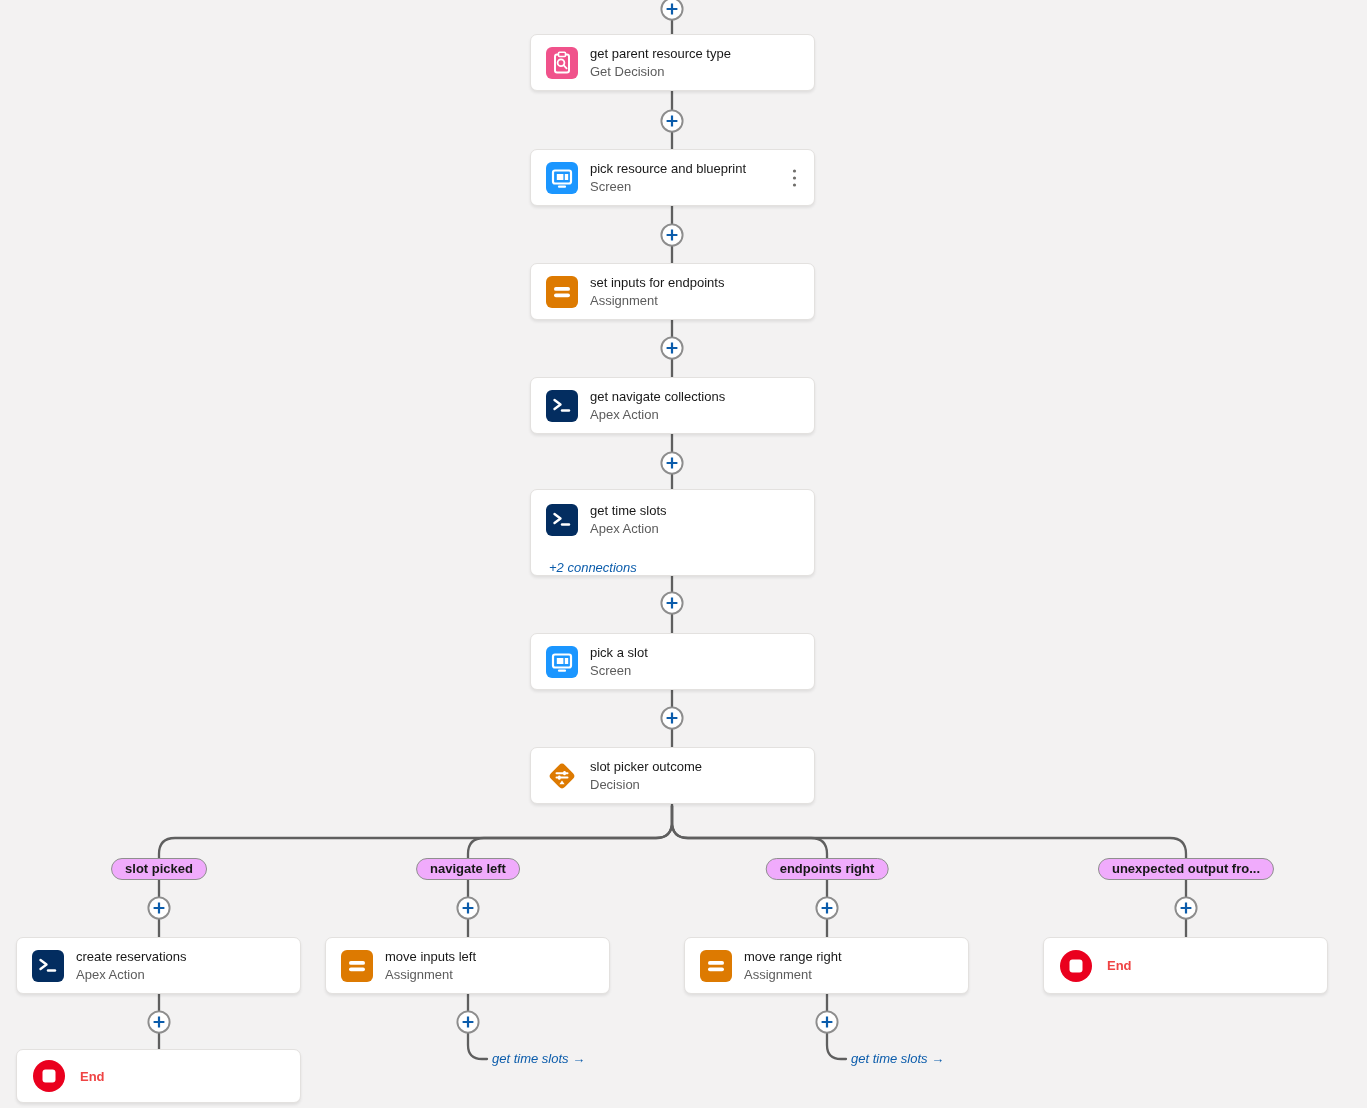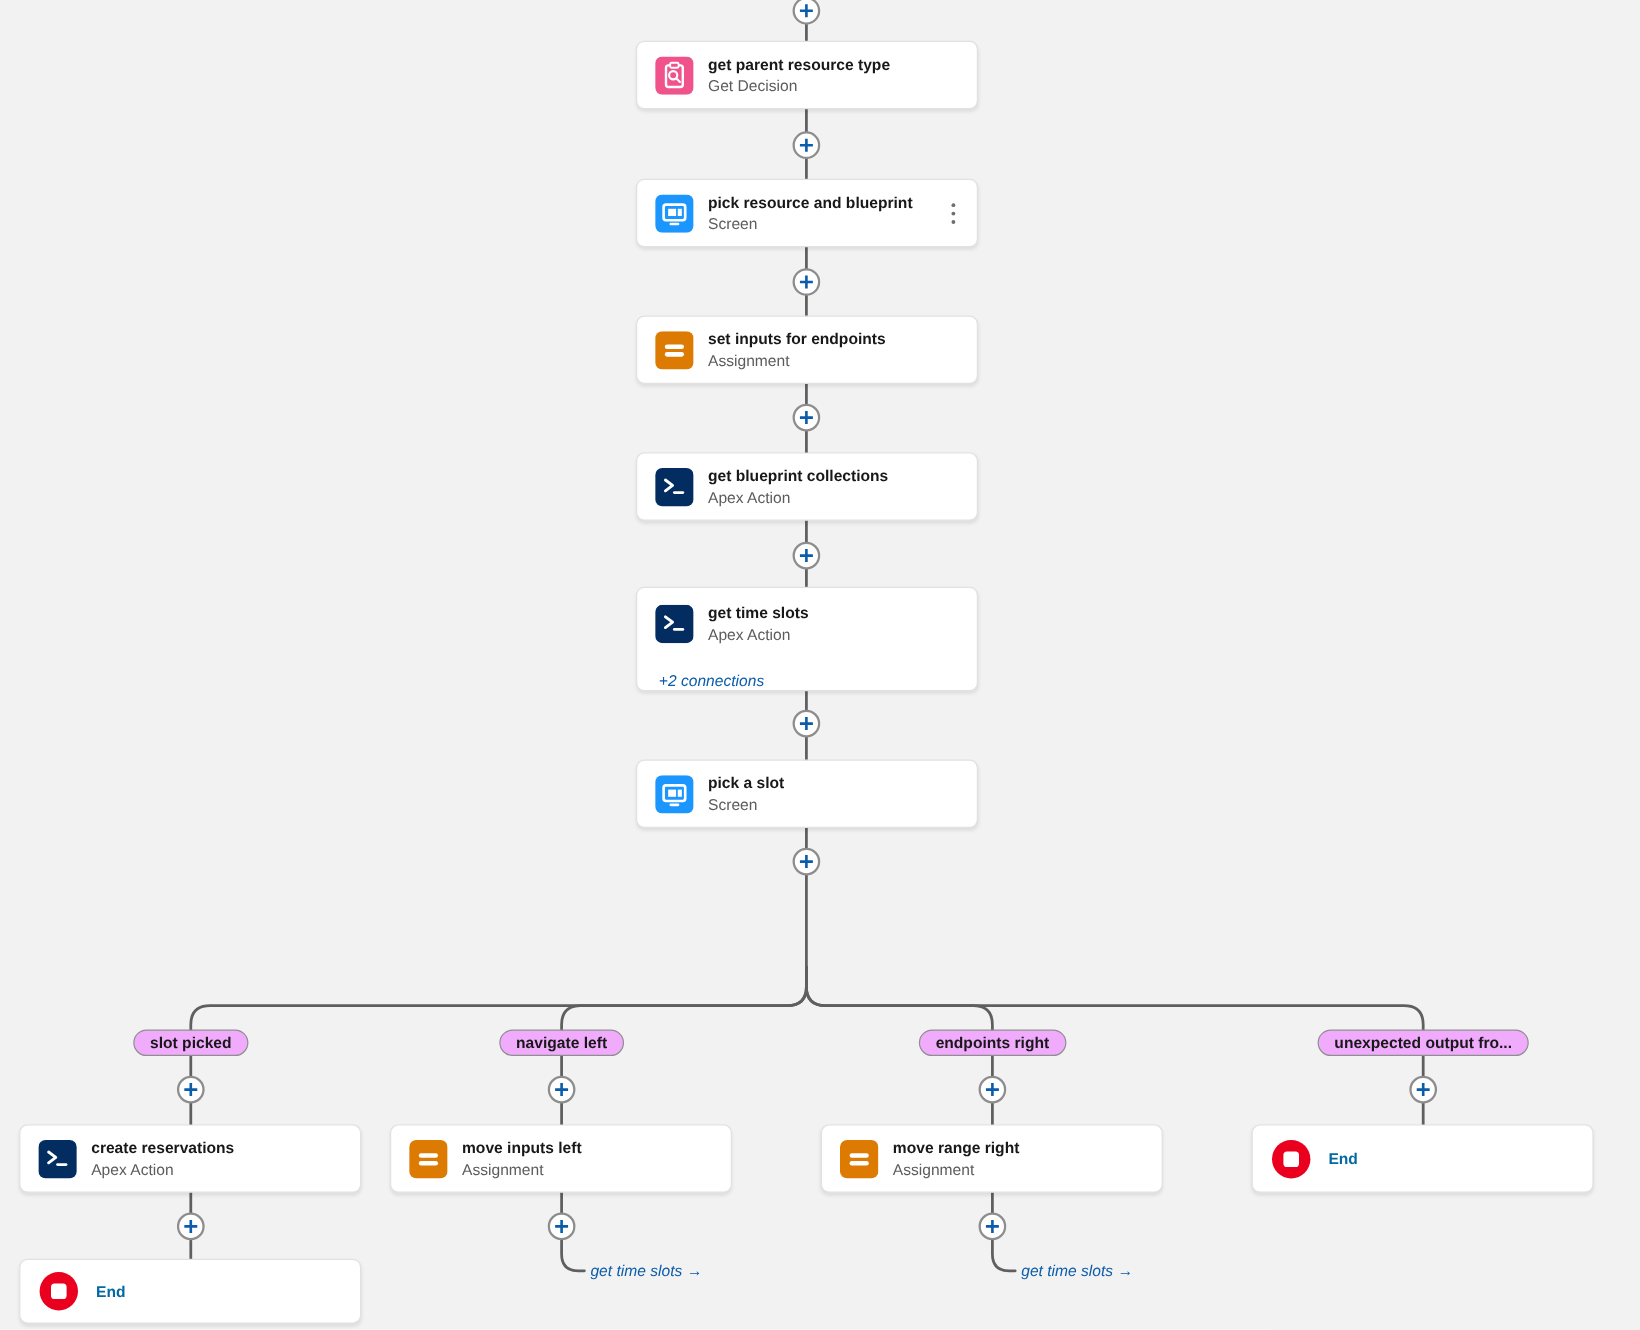--- a/index.html
+++ b/index.html
@@ -13,23 +13,23 @@
     border:1px solid #e3e1df;border-radius:7px;
     box-shadow:0 2px 3px rgba(0,0,0,0.08);
     display:flex;align-items:center;padding:0 14px 0 15px;box-sizing:border-box;
     cursor:pointer;
   }
   .node.tall{height:87px;flex-direction:column;align-items:stretch;justify-content:space-between;padding-top:13px;}
   .node-row{display:flex;align-items:center;}
   .nicon{width:32px;height:32px;flex:0 0 32px;display:block;}
   .eicon{width:34px;height:34px;flex:0 0 34px;display:block;}
   .ntext{margin-left:12px;min-width:0;}
-  .ntitle{font-weight:bold;font-size:13px;color:#181818;line-height:16px;white-space:nowrap;}
+  .ntitle{font-weight:normal;font-size:13px;color:#181818;line-height:16px;white-space:nowrap;}
   .nsub{font-size:13px;color:#5c5c5c;line-height:16px;margin-top:2px;white-space:nowrap;}
-  .end-title{font-weight:bold;font-size:13px;color:#0369a1;margin-left:14px;}
+  .end-title{font-weight:bold;font-size:13px;color:#ef4444;margin-left:14px;}
   .conn-link{font-size:13px;font-style:italic;color:#0b5cab;margin:9px 0 0 3px;text-decoration:none;cursor:pointer;}
   .menu-dots{position:absolute;right:13px;top:50%;transform:translateY(-50%);width:14px;height:22px;
     display:flex;align-items:center;justify-content:center;cursor:pointer;}
   .plus{position:absolute;width:24px;height:24px;cursor:pointer;}
   .plus svg{display:block;}
   .pill{
     position:absolute;transform:translateX(-50%);background:#f0abfc;border:1px solid #8f8f8f;
     border-radius:12px;height:22px;line-height:20px;padding:0 13px;font-size:13px;font-weight:bold;
     color:#181818;box-sizing:border-box;white-space:nowrap;cursor:pointer;
   }
@@ -182,21 +182,21 @@
       </div>
   </div>
 
   <div class="node" style="left:530px;top:377px">
     <svg class="nicon" viewBox="0 0 32 32">
         <rect width="32" height="32" rx="6" fill="#032d60"></rect>
         <path d="M8.5 10 L14.5 14.5 L8.5 19" fill="none" stroke="#fff" stroke-width="2.4" stroke-linecap="round" stroke-linejoin="round"></path>
         <path d="M16 20.5 H23" stroke="#fff" stroke-width="2.4" stroke-linecap="round"></path>
       </svg>
     <div class="ntext">
-        <div class="ntitle">get blueprint collections</div>
+        <div class="ntitle">get navigate collections</div>
         <div class="nsub">Apex Action</div>
       </div>
   </div>
 
   <div class="node tall" style="left:530px;top:489px">
     <div class="node-row">
       <svg class="nicon" viewBox="0 0 32 32">
           <rect width="32" height="32" rx="6" fill="#032d60"></rect>
           <path d="M8.5 10 L14.5 14.5 L8.5 19" fill="none" stroke="#fff" stroke-width="2.4" stroke-linecap="round" stroke-linejoin="round"></path>
           <path d="M16 20.5 H23" stroke="#fff" stroke-width="2.4" stroke-linecap="round"></path>
@@ -216,20 +216,34 @@
         <rect x="10.8" y="12" width="6.6" height="6" fill="#fff"></rect>
         <rect x="18.8" y="12" width="3.4" height="6" fill="#fff"></rect>
         <path d="M13 24.7 H19" stroke="#fff" stroke-width="2.2" stroke-linecap="round"></path>
       </svg>
     <div class="ntext">
         <div class="ntitle">pick a slot</div>
         <div class="nsub">Screen</div>
       </div>
   </div>
 
+  <div class="node" style="left:530px;top:747px">
+    <svg class="nicon" viewBox="0 0 32 32">
+        <rect x="6.2" y="6.2" width="19.6" height="19.6" rx="4" fill="#dd7a01" transform="rotate(45 16 16)"></rect>
+        <path d="M10.5 13.2 H21.5" stroke="#fff" stroke-width="2" stroke-linecap="round"></path>
+        <rect x="17.2" y="11.1" width="2.6" height="4.2" rx="1.2" fill="#fff"></rect>
+        <path d="M10.5 17.6 H21.5" stroke="#fff" stroke-width="2" stroke-linecap="round"></path>
+        <rect x="12" y="15.5" width="2.6" height="4.2" rx="1.2" fill="#fff"></rect>
+        <path d="M16 20.6 L18.6 24.2 H13.4 Z" fill="#fff"></path>
+      </svg>
+    <div class="ntext">
+        <div class="ntitle">slot picker outcome</div>
+        <div class="nsub">Decision</div>
+      </div>
+  </div>
 
   <div class="pill" style="left:159px;top:858px">slot picked</div>
   <div class="pill" style="left:468px;top:858px">navigate left</div>
   <div class="pill" style="left:827px;top:858px">endpoints right</div>
   <div class="pill" style="left:1186px;top:858px">unexpected output fro...</div>
 
   <div class="node" style="left:16px;top:937px">
     <svg class="nicon" viewBox="0 0 32 32">
         <rect width="32" height="32" rx="6" fill="#032d60"></rect>
         <path d="M8.5 10 L14.5 14.5 L8.5 19" fill="none" stroke="#fff" stroke-width="2.4" stroke-linecap="round" stroke-linejoin="round"></path>

